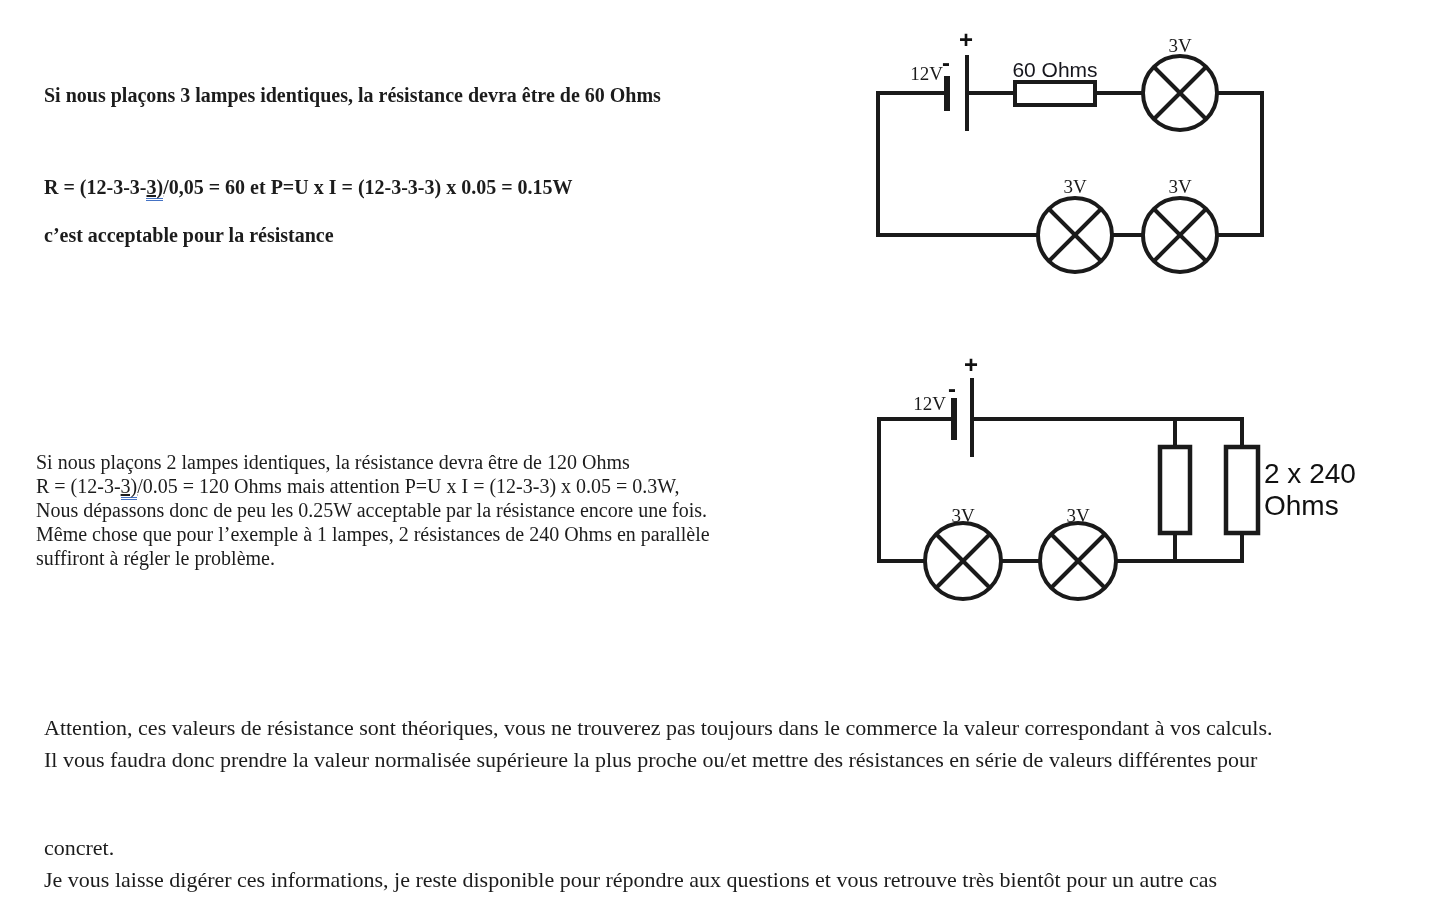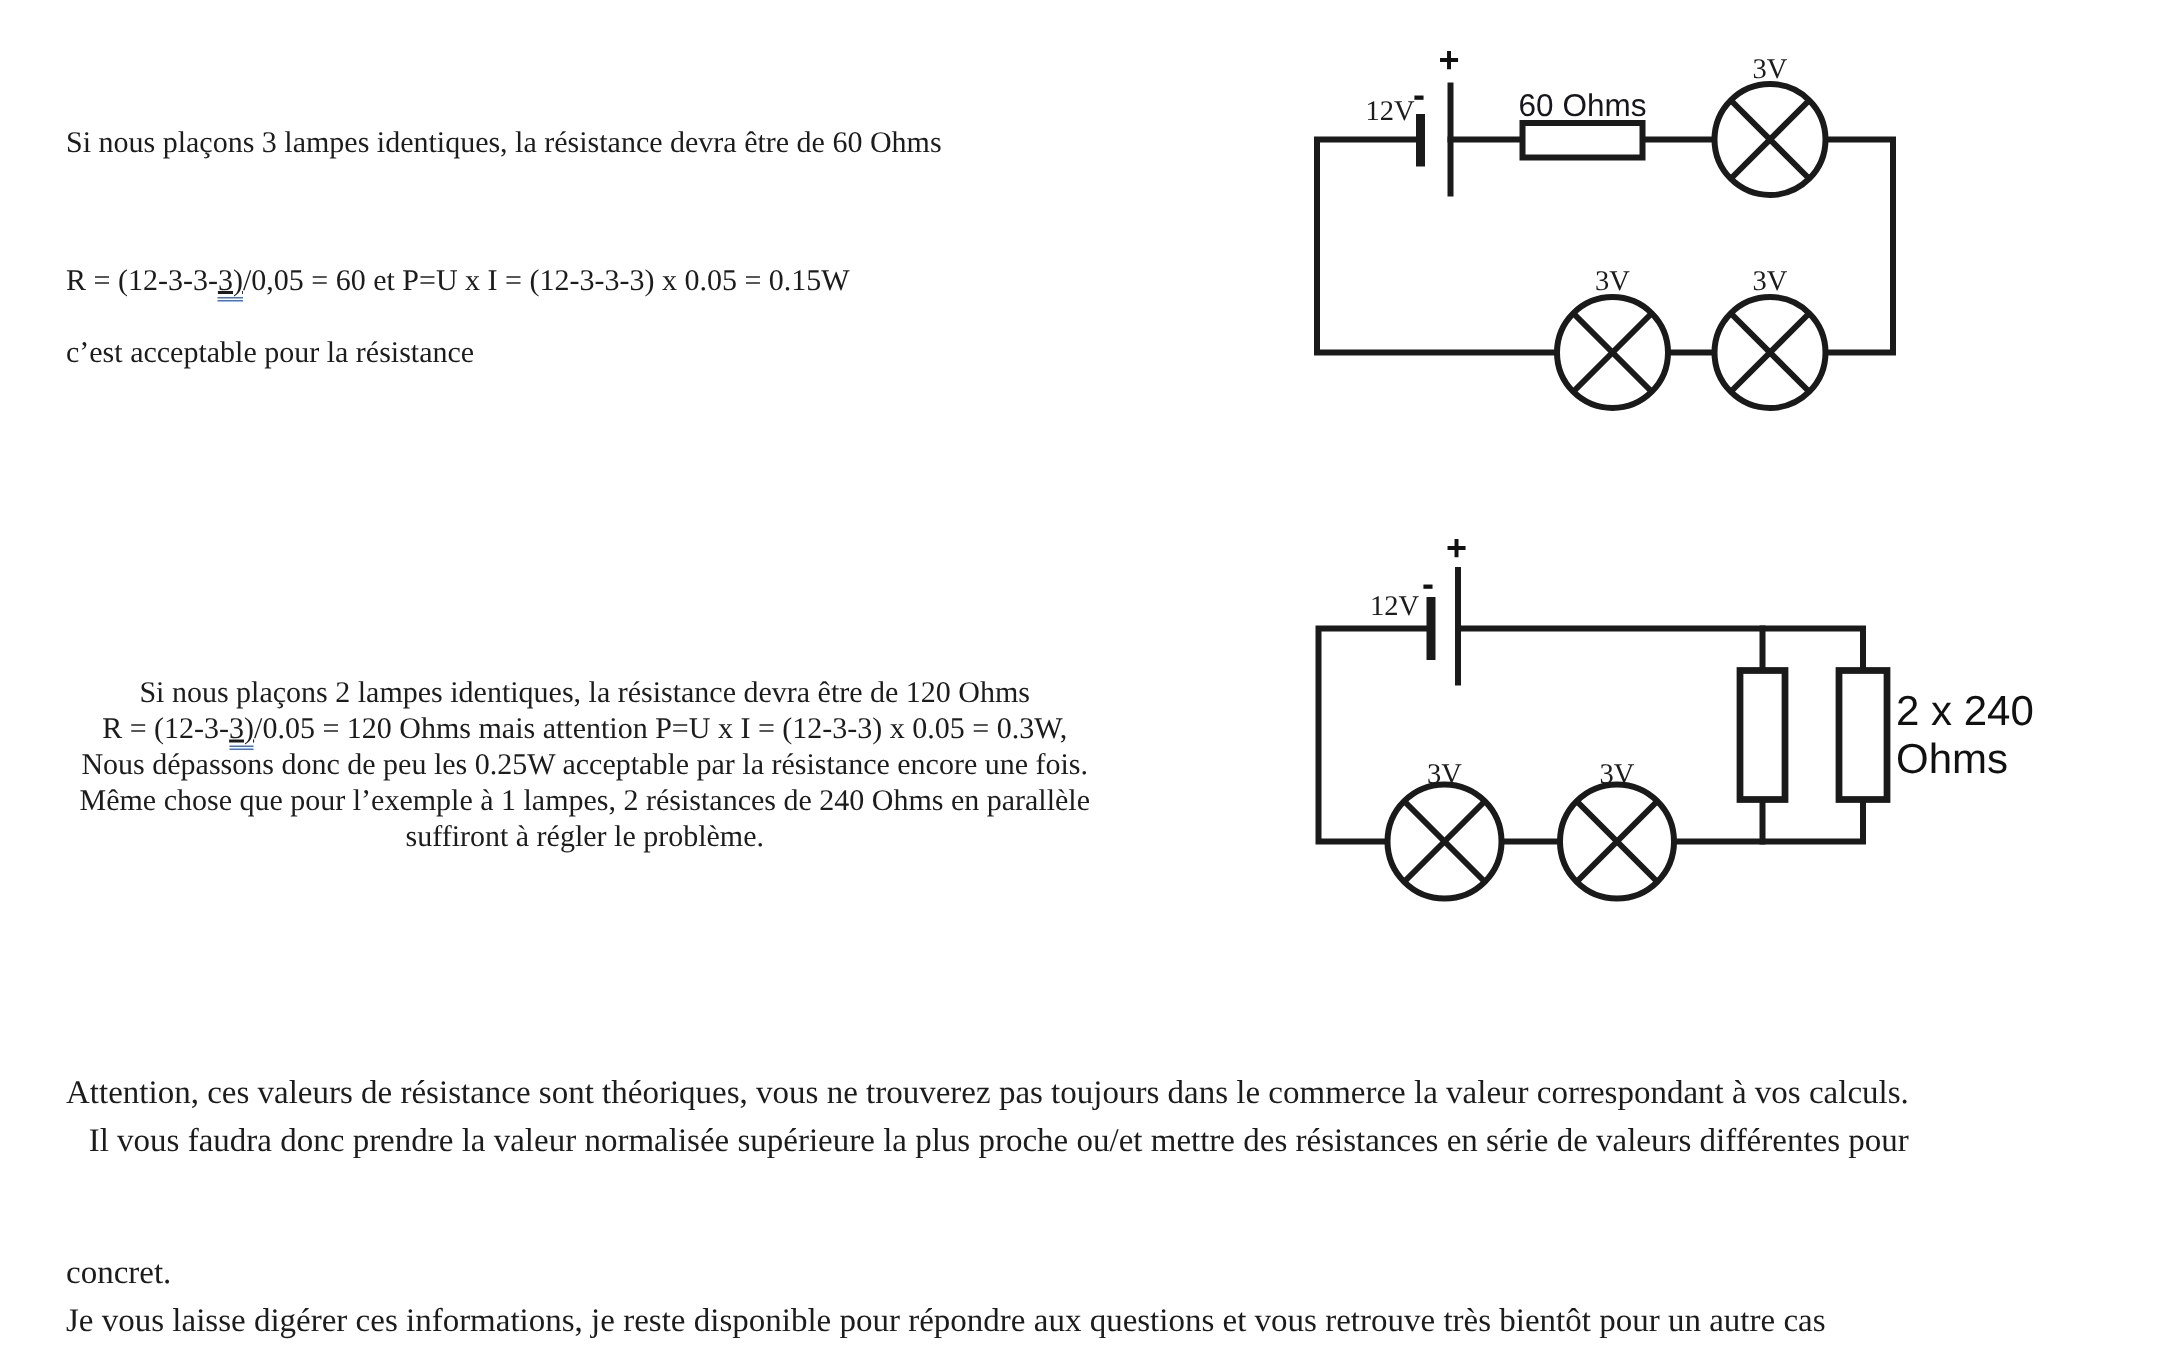--- a/index.html
+++ b/index.html
@@ -5,21 +5,21 @@
   html,body { margin:0; padding:0; }
   body {
     width:1445px; height:913px;
     background:#ffffff;
     font-family:"Liberation Serif", serif;
     color:#1c1c1c;
     position:relative;
     overflow:hidden;
   }
   .abs { position:absolute; }
-  .txt { font-size:20px; white-space:nowrap; }
+  .txt { font-size:20px; white-space:nowrap;font-weight:bold; }
   .block24 { font-size:20px; line-height:24px; white-space:nowrap; }
   .big { font-size:22px; line-height:32px; white-space:nowrap; }
   .gram {
     text-decoration: underline;
     border-bottom: 3px double #4472c4;
     padding-bottom: 0px;
   }
   
   .c-serif { font-family:"Liberation Serif", serif; font-size:19px; fill:#1c1c1c; }
   .c-sans  { font-family:"Liberation Sans", sans-serif; font-size:21px; fill:#16161d; }
@@ -29,29 +29,29 @@
 </style>
 </head>
 <body>
 
 <div class="abs txt" style="left:44px; top:84px;">Si nous plaçons 3 lampes identiques, la résistance devra être de 60 Ohms</div>
 
 <div class="abs txt" style="left:44px; top:176px;"><span>R = (12-3-3-</span><span class="gram">3)</span><span>/0,05 = 60 et P=U x I = (12-3-3-3) x 0.05 = 0.15W</span></div>
 
 <div class="abs txt" style="left:44px; top:224px;">c’est acceptable pour la résistance</div>
 
-<div class="abs block24" style="left:53px; top:450px;text-align:center;">
+<div class="abs block24" style="left:36px; top:450px;">
   <div>Si nous plaçons 2 lampes identiques, la résistance devra être de 120 Ohms</div>
   <div><span>R = (12-3-</span><span class="gram">3)</span><span>/0.05 = 120 Ohms mais attention P=U x I = (12-3-3) x 0.05 = 0.3W,</span></div>
   <div>Nous dépassons donc de peu les 0.25W acceptable par la résistance encore une fois.</div>
   <div>Même chose que pour l’exemple à 1 lampes, 2 résistances de 240 Ohms en parallèle</div>
   <div>suffiront à régler le problème.</div>
 </div>
 
-<div class="abs big" style="left:44px; top:712px;text-align:right;">
+<div class="abs big" style="left:44px; top:712px;">
   <div>Attention, ces valeurs de résistance sont théoriques, vous ne trouverez pas toujours dans le commerce la valeur correspondant à vos calculs.</div>
   <div>Il vous faudra donc prendre la valeur normalisée supérieure la plus proche ou/et mettre des résistances en série de valeurs différentes pour</div>
 </div>
 
 <div class="abs big" style="left:44px; top:832px;">
   <div>concret.</div>
   <div>Je vous laisse digérer ces informations, je reste disponible pour répondre aux questions et vous retrouve très bientôt pour un autre cas</div>
 </div>
 
 <svg class="abs" style="left:855px; top:10px;" width="430" height="280" viewBox="0 0 430 280">

